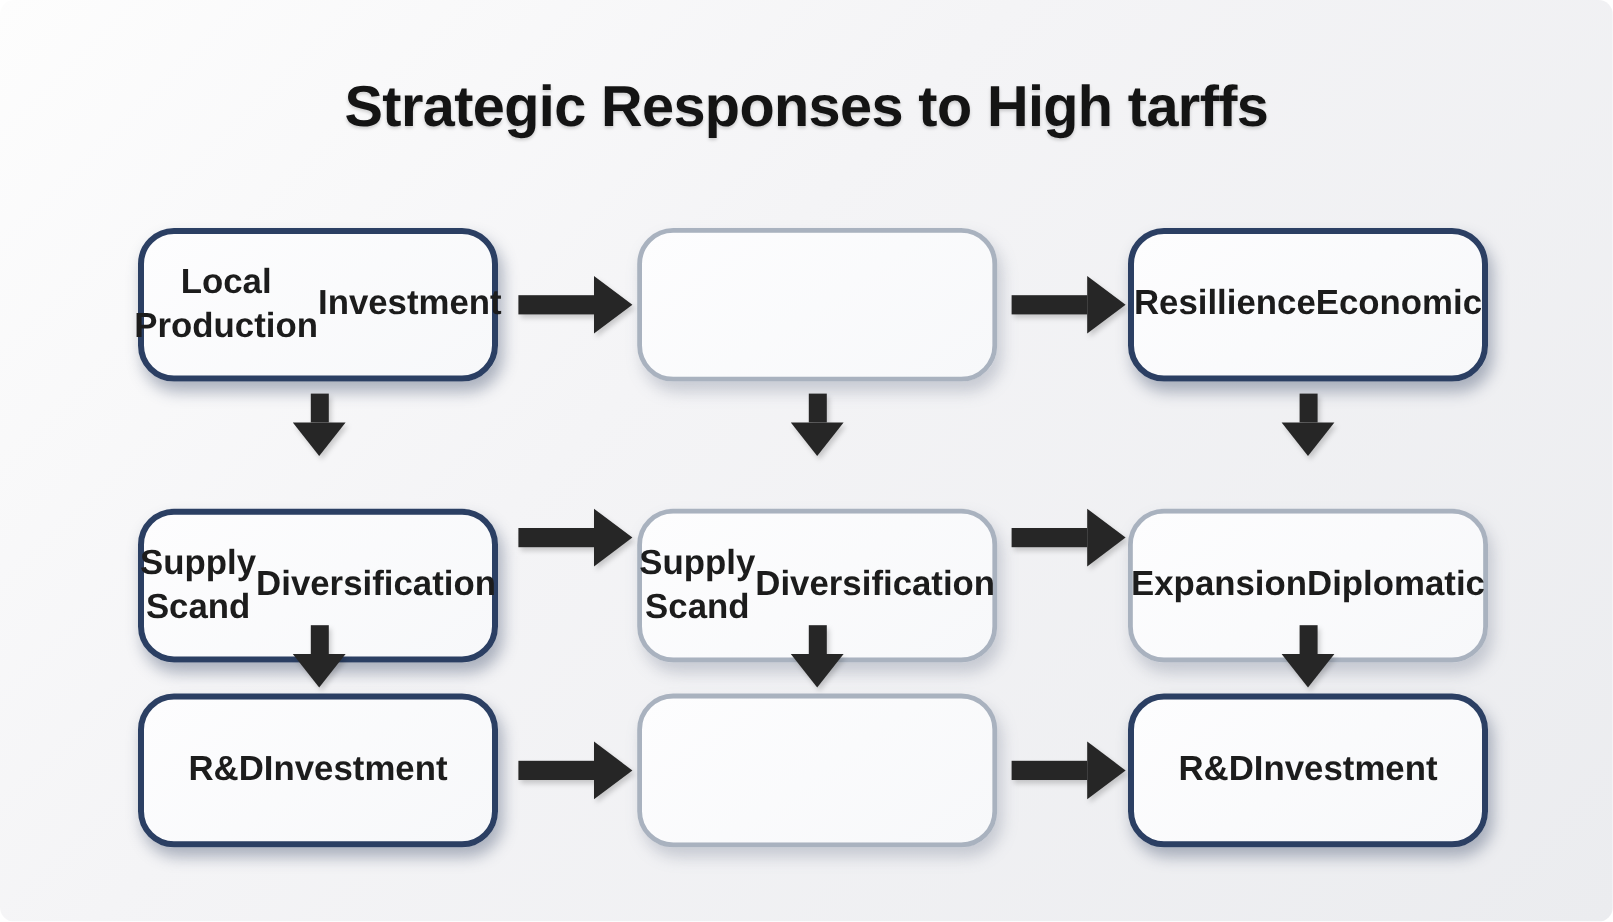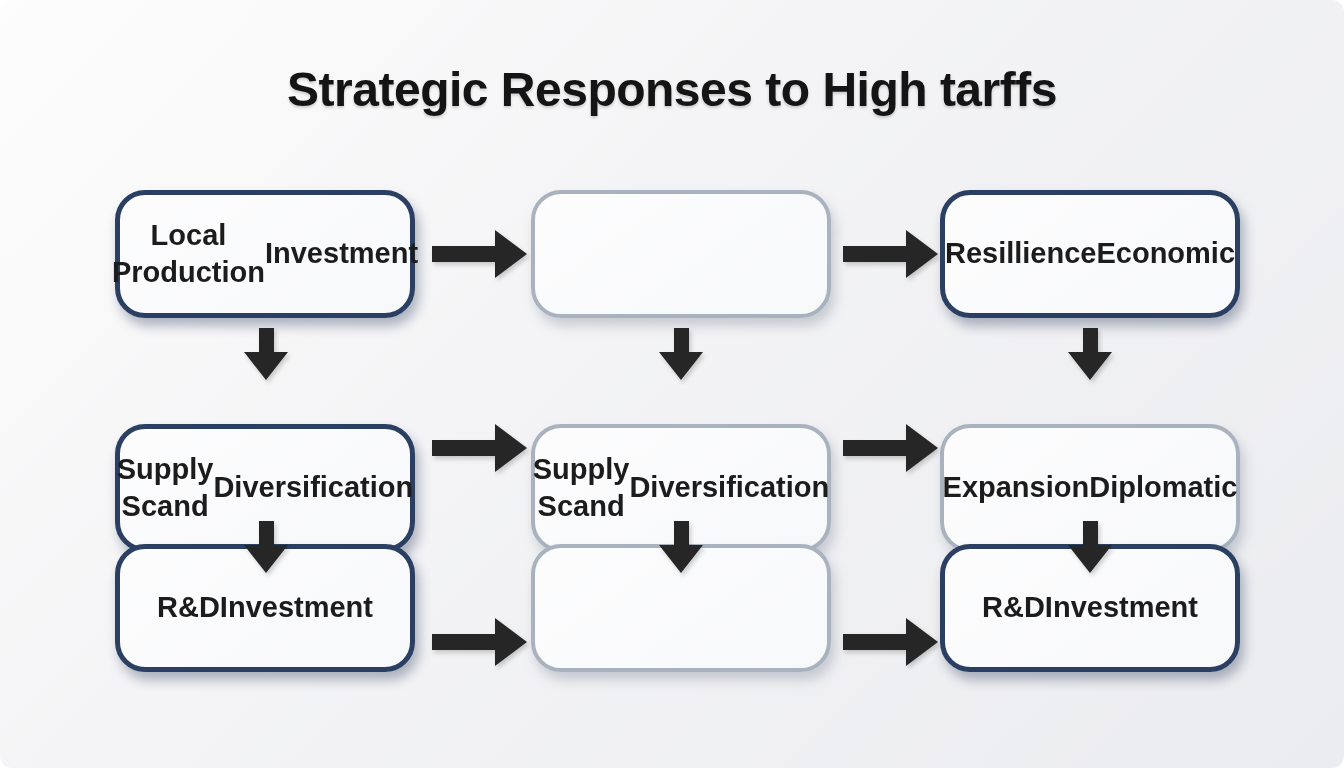--- a/index.html
+++ b/index.html
@@ -52,21 +52,21 @@
   .flow-box.gray {
     border: 4px solid #a9b2bf;
     box-shadow: 4px 8px 12px rgba(120,130,150,0.35);
   }
   
   .c1 { left: 115px; }
   .c2 { left: 531px; }
   .c3 { left: 940px; }
   .r1 { top: 190px; }
   .r2 { top: 384px; margin-top: 40px; }
-  .r3 { top: 544px; }
+  .r3 { top: 578px; }
 
   
   .h-arrow {
     position: absolute;
     width: 95px;
     height: 48px;
     display: flex;
     align-items: center;
     filter: drop-shadow(2px 3px 2px rgba(0,0,0,0.18));
   }

